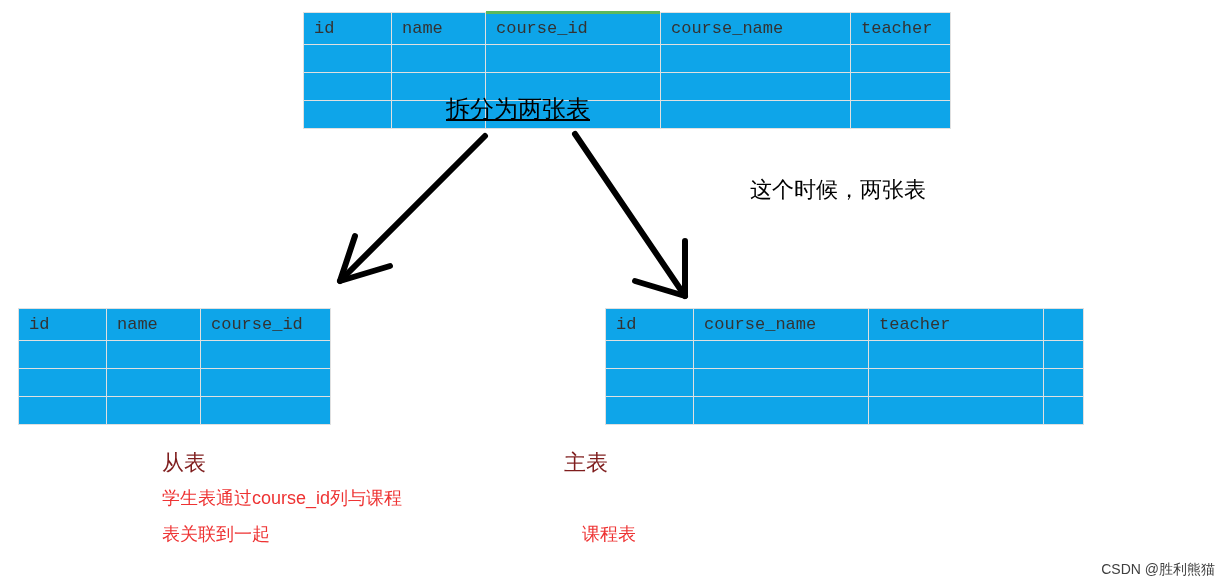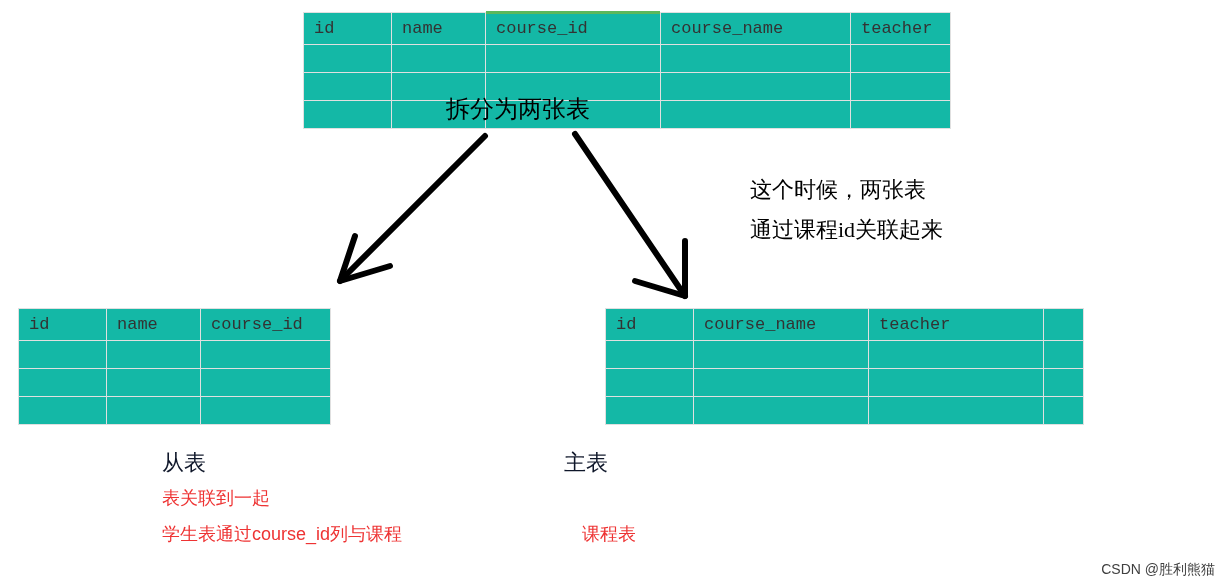--- a/index.html
+++ b/index.html
@@ -7,21 +7,21 @@
       width: 1225px;
       height: 585px;
       background: #ffffff;
       position: relative;
       font-family: "Microsoft YaHei", "SimSun", sans-serif;
       overflow: hidden;
     }
     .grid-table {
       position: absolute;
       border-collapse: collapse;
-      background: #14b8a6;
+      background: #0ea5e9;
     }
     .grid-table td {
       border: 1px solid #e0e0e0;
       padding: 6px 10px;
       font-family: "Courier New", Consolas, monospace;
       font-size: 17px;
       color: #333;
       height: 30px;
       text-align: left;
       vertical-align: middle;
@@ -43,31 +43,31 @@
       fill: #000;
       stroke-width: 6;
       stroke-linecap: round;
       stroke-linejoin: round;
     }
     .split-label {
       position: absolute;
       font-size: 24px;
       color: #000;
       font-weight: 500;
+      text-decoration: underline;
     }
     .annotation {
       position: absolute;
       font-size: 22px;
       color: #000;
       line-height: 1.8;
-      font-family: Liberation Serif, serif;
     }
     .red-title {
       position: absolute;
-      color: #0f172a;
+      color: #7f1d1d;
       font-size: 22px;
       font-weight: 400;
     }
     .red-text {
       position: absolute;
       color: #e33;
       font-size: 18px;
       line-height: 2;
     }
     .watermark {
@@ -128,21 +128,20 @@
   <path d="M 25 155 L 75 140 M 25 155 L 40 110" fill="none"></path>
 </svg>
 
 <svg class="arrow" style="left:555px; top:126px; width:180px; height:190px;">
   <path d="M 20 8 L 130 170" fill="none"></path>
   <path d="M 130 170 L 80 155 M 130 170 L 130 115" fill="none"></path>
 </svg>
 
 <div class="annotation" style="left:750px; top:170px;">
   <div>这个时候，两张表</div>
-  <div>通过课程id关联起来</div>
 </div>
 
 <table class="grid-table" style="left:18px; top:308px;">
   <tbody>
       <tr>
     <td style="width:88px;">id</td>
     <td style="width:94px;">name</td>
     <td style="width:130px;">course_id</td>
   </tr>
   <tr class="empty">
@@ -187,20 +186,20 @@
         <td></td>
         <td></td>
         <td></td>
         <td></td>
       </tr>
 </tbody>
   </table>
 
 <div class="red-title" style="left:162px; top:448px;">从表</div>
 <div class="red-text" style="left:162px; top:480px;">
+  <div>学生表通过course_id列与课程</div>
   <div>表关联到一起</div>
-  <div>学生表通过course_id列与课程</div>
 </div>
 
 <div class="red-title" style="left:564px; top:448px;">主表</div>
 <div class="red-text" style="left:582px; top:516px;">课程表</div>
 
 <div class="watermark">CSDN @胜利熊猫</div>
 
 </body></html>

